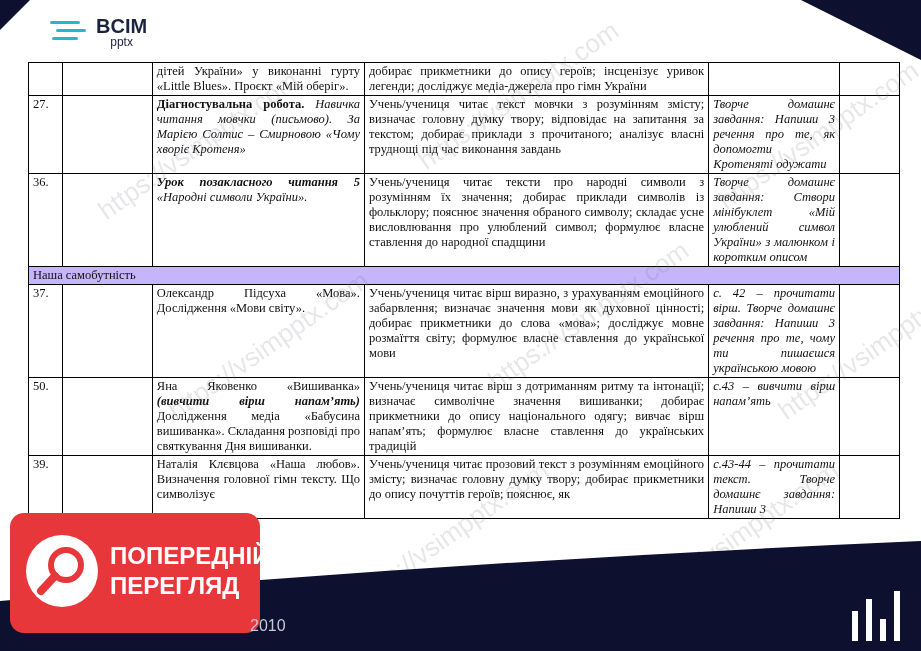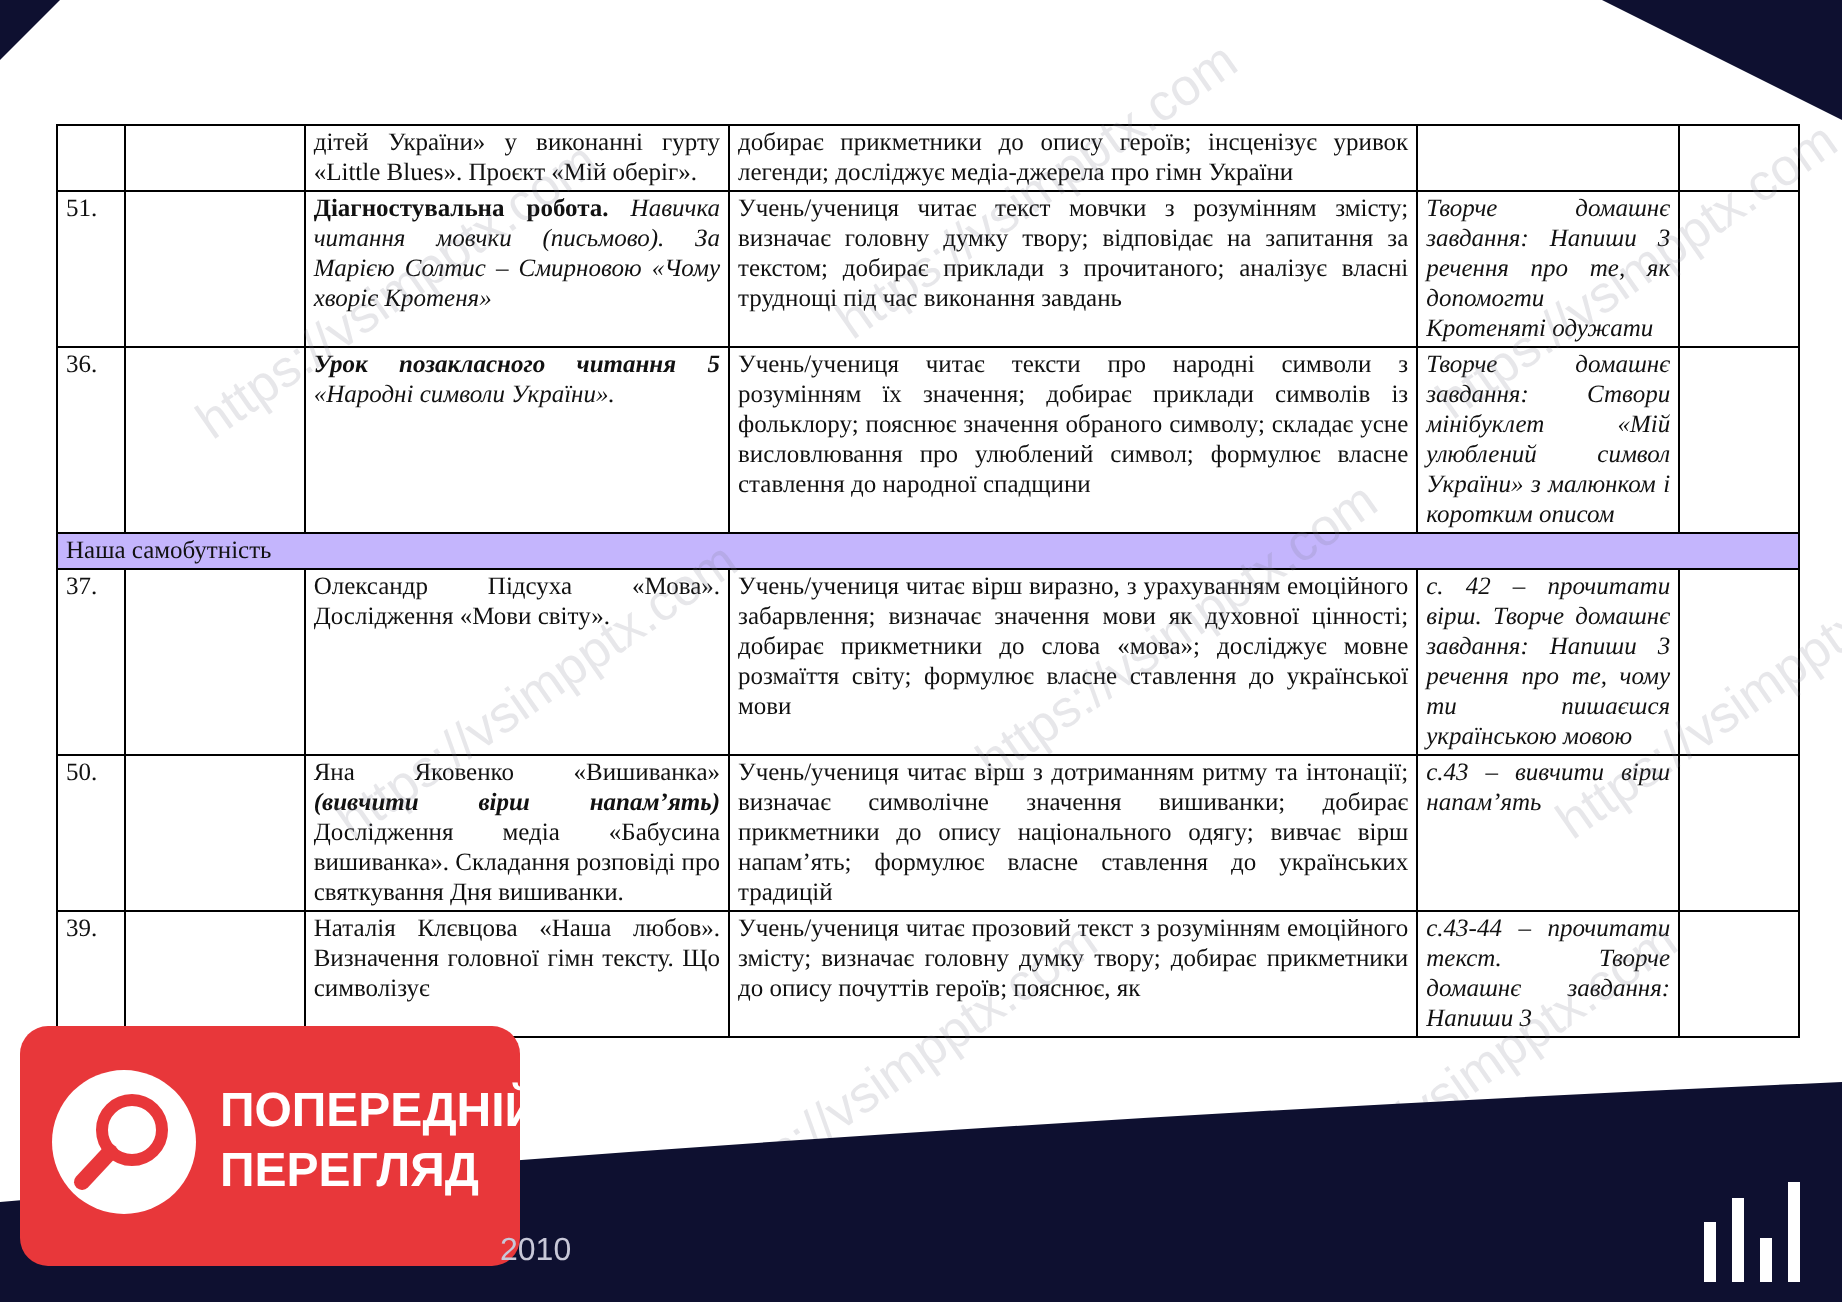--- a/index.html
+++ b/index.html
@@ -30,34 +30,45 @@
   .badge-circle { position:absolute; left:16px; top:22px; width:72px; height:72px; border-radius:50%; background:#ffffff; }
   .badge-text { position:absolute; left:100px; top:28px; font-family:"Liberation Sans", sans-serif; font-weight:bold; font-size:24px; line-height:30px; color:#ffffff; }
   .page-num { position:absolute; left:250px; top:617px; font-family:"Liberation Sans", sans-serif; font-size:16px; color:#c8c8d8; }
 </style>
 </head>
 <body>
 
 <div class="topbar">
   <div class="corner-tl"></div>
   <div class="corner-tr"></div>
+  <div class="logo">
+    <div class="logo-lines">
+      <span style="left:0;top:4px;width:30px"></span>
+      <span style="left:6px;top:12px;width:30px"></span>
+      <span style="left:2px;top:20px;width:26px"></span>
+    </div>
+    <div class="logo-text">
+      <div class="logo-title">BCIM</div>
+      <div class="logo-sub">pptx</div>
+    </div>
+  </div>
 </div>
 
 <table class="plan">
   <tbody>
       <tr>
     <td class="c1"></td>
     <td class="c2"></td>
     <td class="c3">дітей України» у виконанні гурту «Little Blues». Проєкт «Мій оберіг».</td>
     <td class="c4">добирає прикметники до опису героїв; інсценізує уривок легенди; досліджує медіа-джерела про гімн України</td>
     <td class="c5"></td>
     <td class="c6"></td>
   </tr>
   <tr>
-    <td class="c1">51.</td>
+    <td class="c1">27.</td>
     <td class="c2"></td>
     <td class="c3"><span class="b">Діагностувальна робота.</span> <span class="i">Навичка читання мовчки (письмово). За Марією Солтис – Смирновою «Чому хворіє Кротеня»</span></td>
     <td class="c4">Учень/учениця читає текст мовчки з розумінням змісту; визначає головну думку твору; відповідає на запитання за текстом; добирає приклади з прочитаного; аналізує власні труднощі під час виконання завдань</td>
     <td class="c5">Творче домашнє завдання: Напиши 3 речення про те, як допомогти Кротеняті одужати</td>
     <td class="c6"></td>
   </tr>
   <tr>
     <td class="c1">36.</td>
     <td class="c2"></td>
     <td class="c3"><span class="b i">Урок позакласного читання 5</span> <span class="i">«Народні символи України».</span></td>

